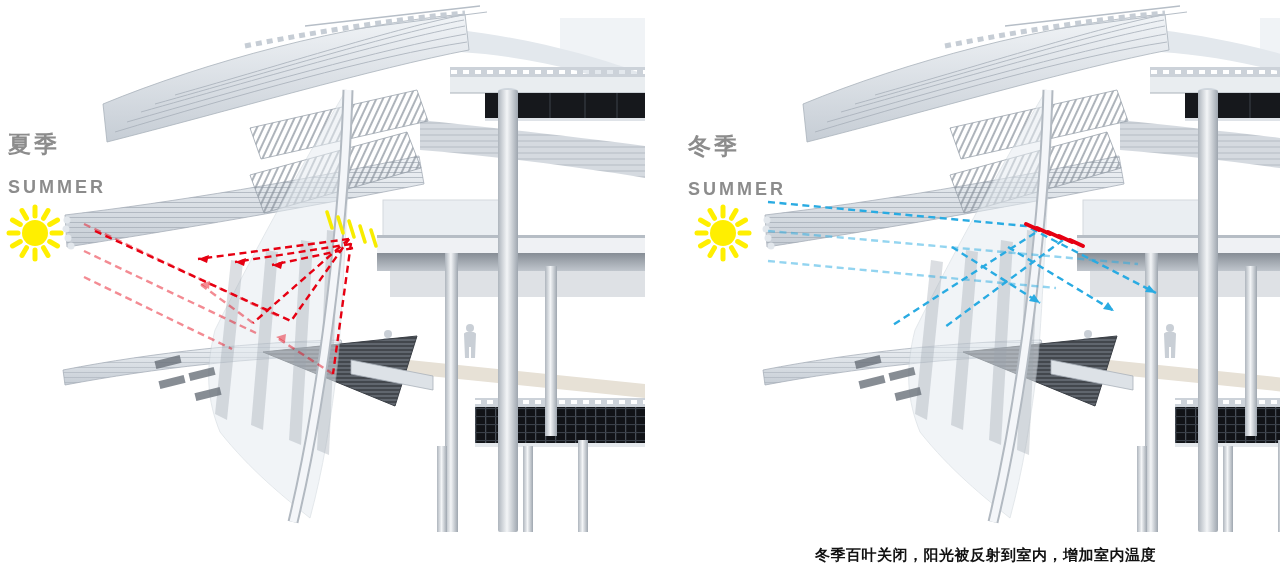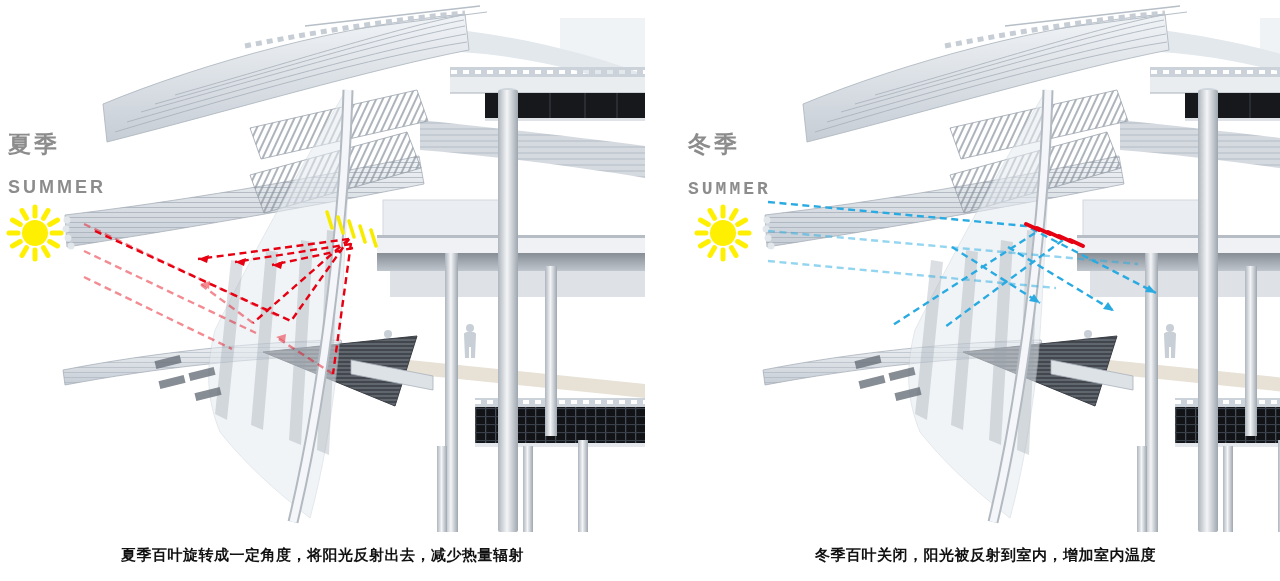--- a/index.html
+++ b/index.html
@@ -11,21 +11,21 @@
   .season-label{position:absolute;line-height:1.1;}
   .season-zh{font-size:23px;font-weight:bold;letter-spacing:3px;}
   .season-en{font-size:18px;font-weight:bold;letter-spacing:3px;margin-top:21px;}
   .caption{
     position:absolute;top:546px;text-align:center;font-size:15px;font-weight:600;
     letter-spacing:0.5px;
   }
   .cap-left{left:0;width:645px;}
   .cap-right{left:668px;width:635px;}
   .lbl-left{left:8px;top:132px;}
-  .lbl-right{left:688px;top:134px;font-family:Liberation Mono, monospace;}
+  .lbl-right{left:688px;top:134px;}
 </style>
 </head>
 <body>
 
 <div id="canvas">
 
   <svg id="scene" width="1280" height="581" viewBox="0 0 1280 581">
     <defs>
       <linearGradient id="gradCol" x1="0" y1="0" x2="1" y2="0">
         <stop offset="0" stop-color="#aeb5bd"></stop>
@@ -248,17 +248,16 @@
   <div class="season-label lbl-left" style="color: rgb(140, 140, 140);">
     <div class="season-zh">夏季</div>
     <div class="season-en">SUMMER</div>
   </div>
 
   <div class="season-label lbl-right" style="color: rgb(140, 140, 140);">
     <div class="season-zh">冬季</div>
     <div class="season-en">SUMMER</div>
   </div>
 
-  <div class="caption cap-left" style="color: rgb(17, 17, 17);">夏季百叶旋转成一定角度，将阳光反射出去，减少热量辐射</div>
 
   <div class="caption cap-right" style="color: rgb(17, 17, 17);">冬季百叶关闭，阳光被反射到室内，增加室内温度</div>
 
 </div>
 
 </body></html>

